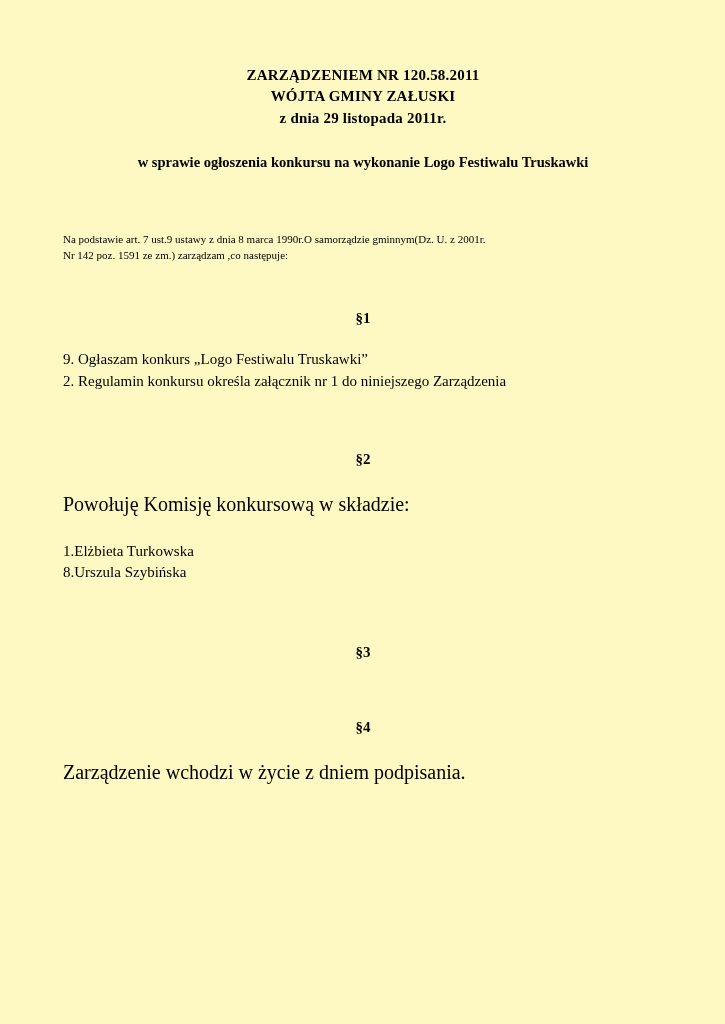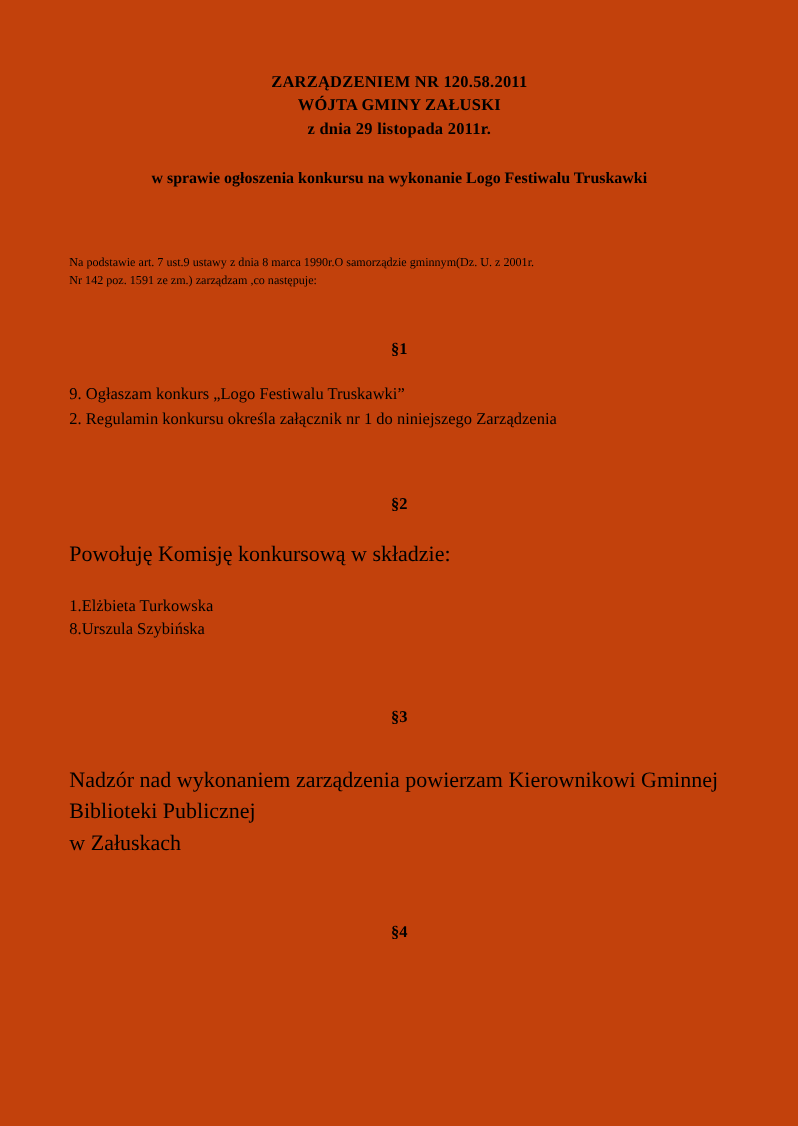--- a/index.html
+++ b/index.html
@@ -11,21 +11,21 @@
     width: 725px;
     height: 1024px;
     font-family: "Liberation Serif", serif;
     color: #000000;
     position: relative;
     overflow: hidden;
   }
   .page {
     width: 725px;
     height: 1024px;
-    background: #c2410c;
+    background: #fef9c3;
     box-sizing: border-box;
     padding: 60px 62px 40px 63px;
     position: relative;
   }
   .title-block {
     text-align: center;
     font-weight: bold;
     font-size: 15px;
     line-height: 1.42;
     margin-top: 5px;
@@ -102,20 +102,19 @@
   </div>
 
   <div class="section-mark sec2">§2</div>
   <div class="para">Powołuję Komisję konkursową w składzie:</div>
   <div class="list">
     <span class="ln">1.Elżbieta Turkowska</span>
     <span class="ln">8.Urszula Szybińska</span>
   </div>
 
   <div class="section-mark sec3">§3</div>
-  <div class="para gap-md">
-    <span class="ln">Nadzór nad wykonaniem zarządzenia powierzam Kierownikowi Gminnej Biblioteki Publicznej</span>
-    <span class="ln">w Załuskach</span>
-  </div>
 
   <div class="section-mark sec4">§4</div>
+  <div class="para">
+    <span class="ln">Zarządzenie wchodzi w życie z dniem podpisania.</span>
+  </div>
 
 </div>
 
 </body></html>

